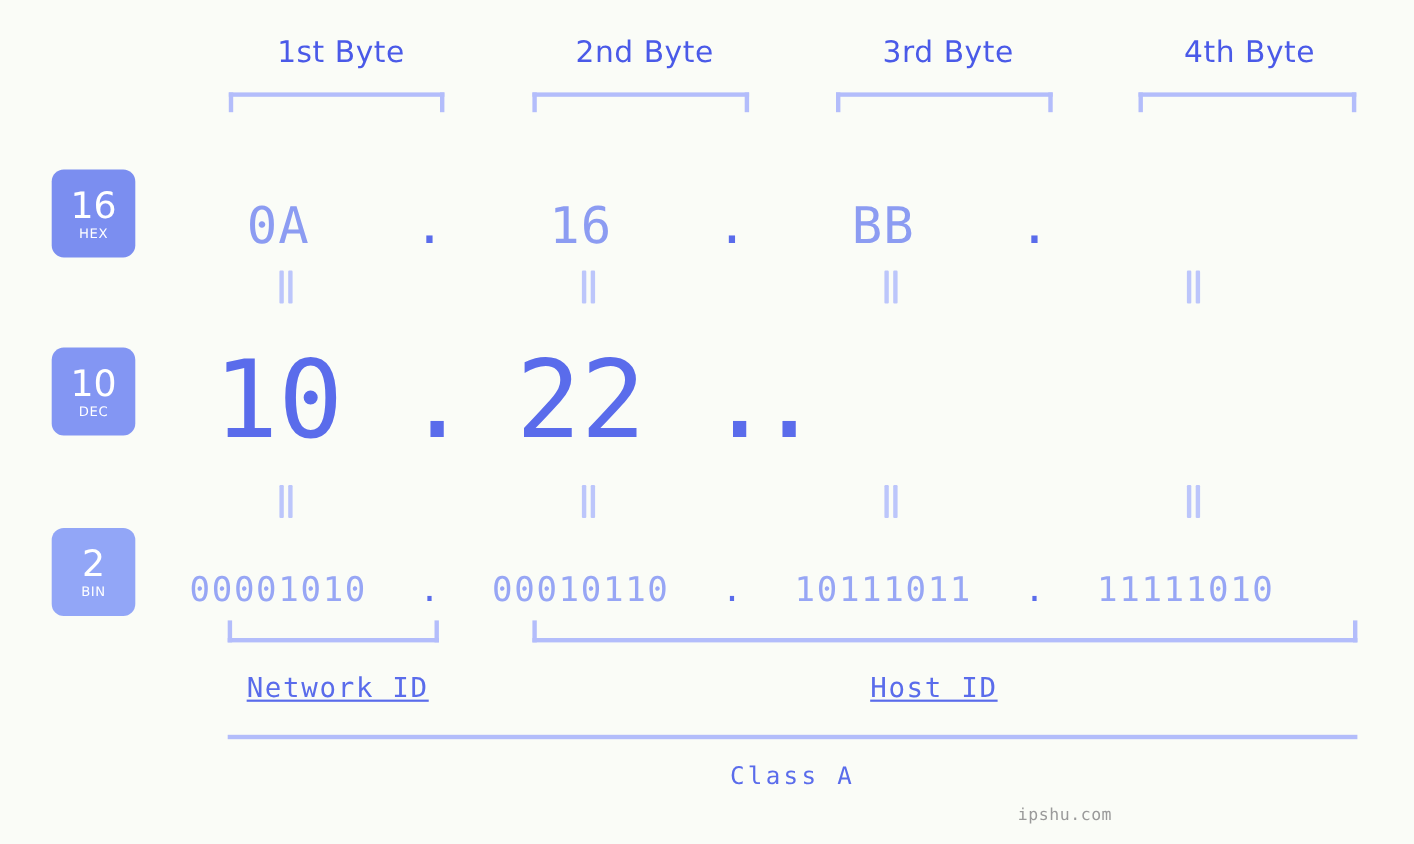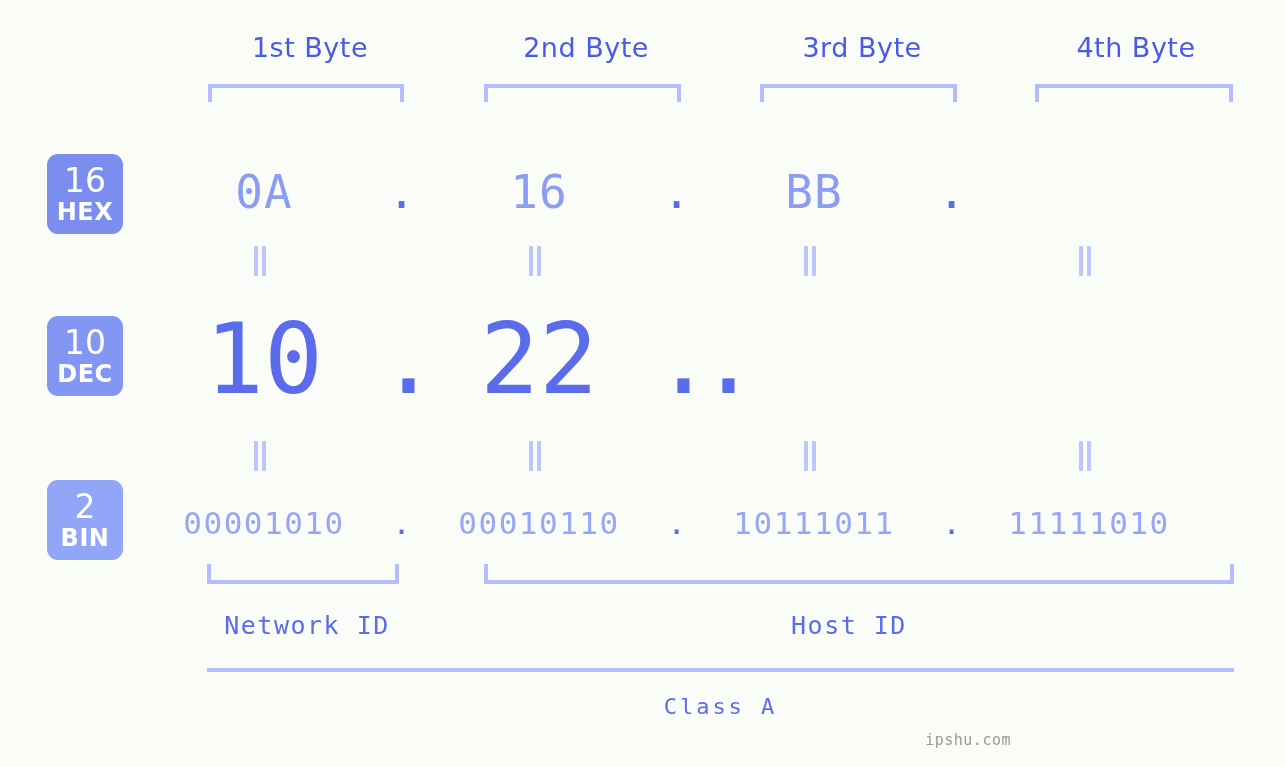--- a/index.html
+++ b/index.html
@@ -59,35 +59,35 @@
     font-family: "DejaVu Sans", sans-serif;
     line-height: 1;
   }
   .badge .badge-num {
     font-size: 33px;
     font-weight: 400;
     letter-spacing: 0px;
     margin-bottom: 3px;
   }
   .badge .badge-sub {
-    font-size: 24px;
-    font-weight: 700;
+    font-size: 12px;
+    font-weight: 400;
     letter-spacing: 0.5px;
   }
   #badge-hex { top: 154px; background: #7b8ef0; }
   #badge-dec { top: 316px; background: #8396f3; }
   #badge-bin { top: 480px; background: #92a6f7; }
 
   
   .row {
     position: absolute;
-    left: 149px;
+    left: 138px;
     width: 1115px;
     display: flex;
-    align-items: center;
+    align-items: flex-end;
   }
   .cell {
     width: 230px;
     text-align: center;
     white-space: nowrap;
   }
   .dot {
     width: 45px;
     text-align: center;
     white-space: nowrap;
@@ -174,20 +174,21 @@
 
   
   .id-label {
     position: absolute;
     top: 611px;
     text-align: center;
     font-size: 25px;
     color: #5a6ceb;
     letter-spacing: 1.5px;
     white-space: nowrap;
+    text-decoration: underline;
   }
   #label-network { left: 207px; width: 200px; }
   #label-host    { left: 484px; width: 730px; }
 
   
   #class-rule {
     position: absolute;
     top: 668px;
     left: 207px;
     width: 1027px;

